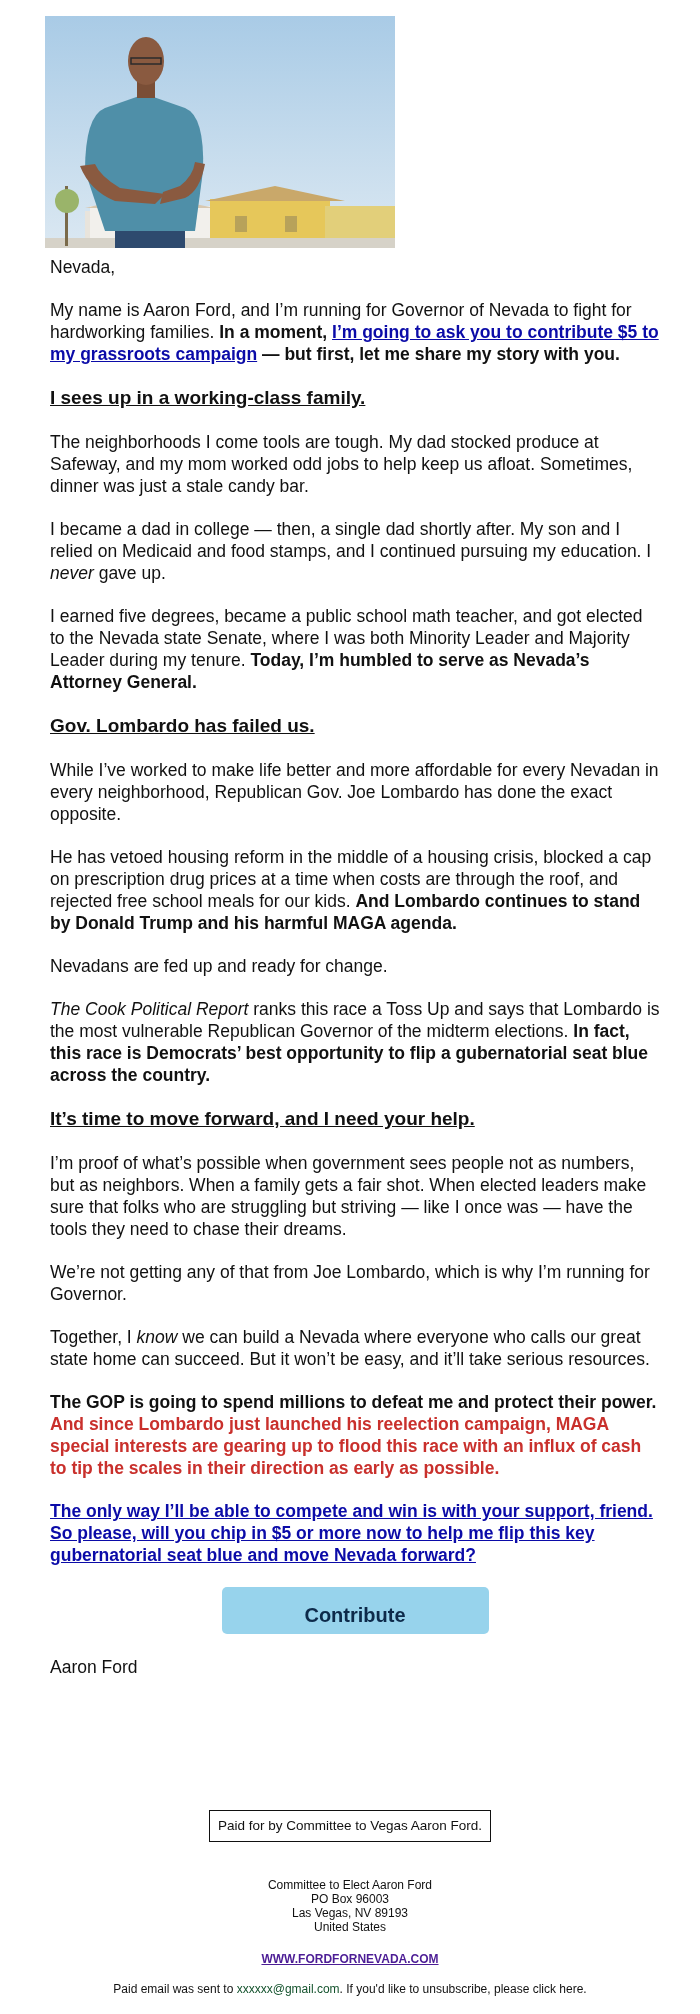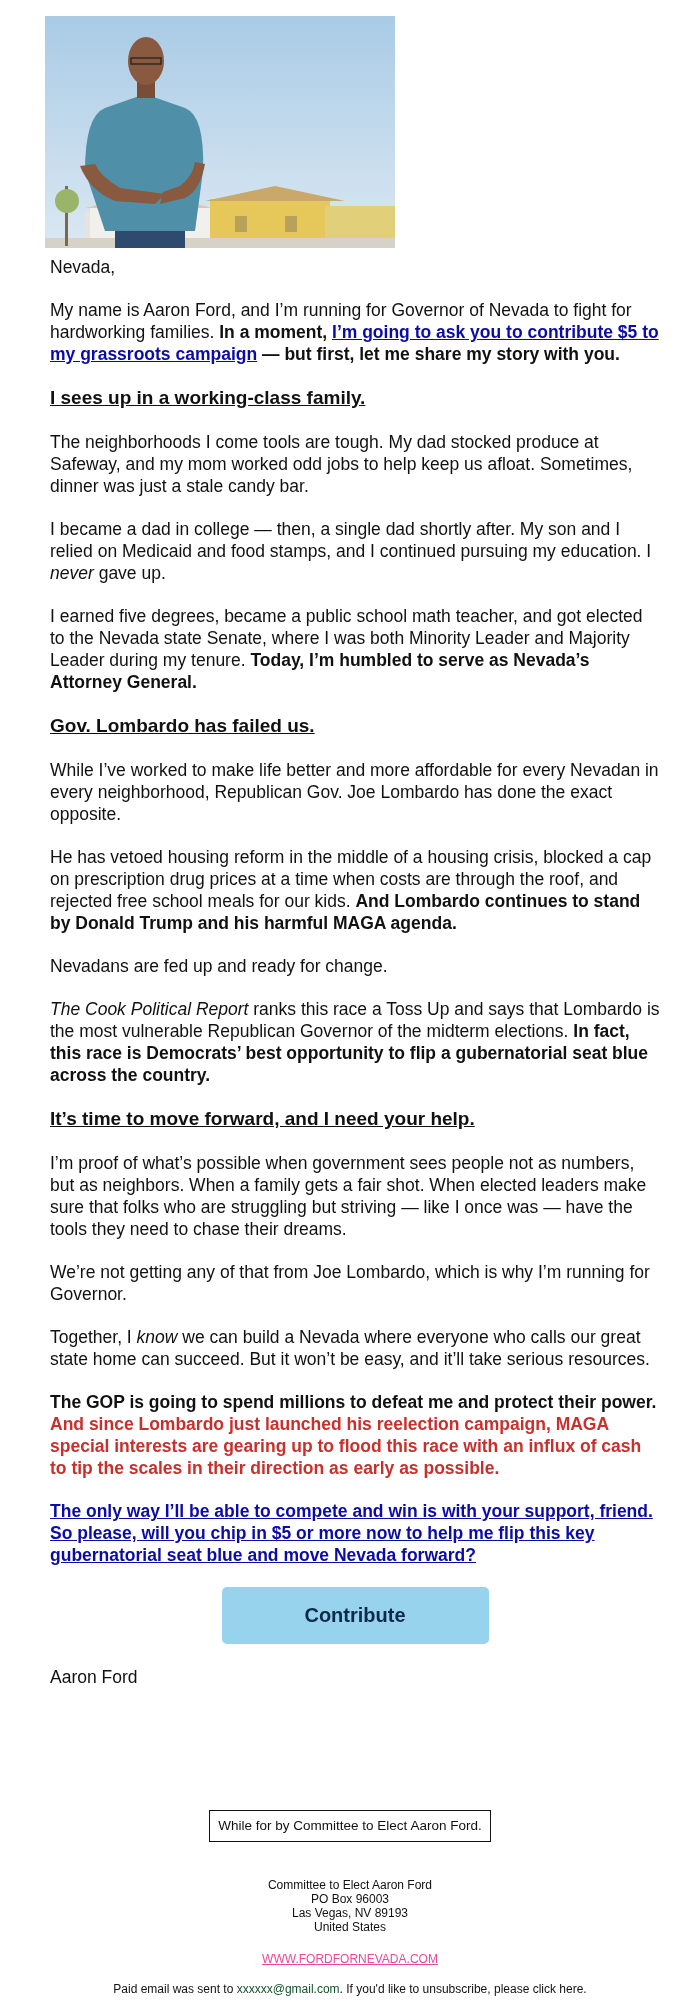--- a/index.html
+++ b/index.html
@@ -9,29 +9,29 @@
   .hero { position: absolute; left: 45px; top: 16px; width: 350px; height: 232px; overflow: hidden; }
   .hero svg { display: block; }
   .content { position: absolute; left: 50px; top: 256px; width: 610px;
              font-size: 17.5px; line-height: 22px; }
   .content p { margin: 0 0 21px 0; }
   .content h2 { margin: 0 0 21px 0; font-size: 19px; font-weight: bold; text-decoration: underline; line-height: 24px; }
   b { font-weight: bold; }
   a.link { color: #1a0dab; color: #0b0ba8; font-weight: bold; text-decoration: underline; }
   .red { color: #d13438; color: #c9302c; font-weight: bold; }
   .cta-wrap { text-align: center; margin: 2px 0 22px 0; }
-  .cta { display: inline-block; width: 267px; height: 57px; line-height: 57px;
+  .cta { display: inline-block; width: 267px; height: 47px; line-height: 57px;
          background: #97d3ec; border-radius: 5px; color: #0d2a4a; font-weight: bold;
          font-size: 20px; text-decoration: none; }
   .footer { position: absolute; left: 0; top: 1810px; width: 700px; text-align: center;
             font-size: 13px; line-height: 14px; color: #111; }
   .paid { display: inline-block; border: 1px solid #111; padding: 8px 8px; font-size: 13.5px; }
   .addr { margin-top: 36px; line-height: 14px; font-size: 12px; }
   .site { margin-top: 18px; font-size: 12px; }
-  .site a { color: #ec4899; font-weight: normal; text-decoration: underline; }
+  .site a { color: #4c1d95; font-weight: bold; text-decoration: underline; }
   .sent { margin-top: 16px; font-size: 12px; }
   .sent .email { color: #14532d; }
 </style>
 </head>
 <body>
 
 <div class="wrap">
 
   <div class="hero">
     <svg width="350" height="232" viewBox="0 0 350 232">
@@ -92,21 +92,21 @@
     <p><a class="link" href="#">The only way I’ll be able to compete and win is with your support, friend. So please, will you chip in $5 or more now to help me flip this key gubernatorial seat blue and move Nevada forward?</a></p>
 
     <div class="cta-wrap">
       <a class="cta" href="#">Contribute</a>
     </div>
 
     <p>Aaron Ford</p>
   </div>
 
   <div class="footer">
-    <div class="paid">While for by Committee to Elect Aaron Ford.</div>
+    <div class="paid">Paid for by Committee to Vegas Aaron Ford.</div>
     <div class="addr">
       <div>Committee to Elect Aaron Ford</div>
       <div>PO Box 96003</div>
       <div>Las Vegas, NV 89193</div>
       <div>United States</div>
     </div>
     <div class="site">
       <a href="#">WWW.FORDFORNEVADA.COM</a>
     </div>
     <div class="sent">

